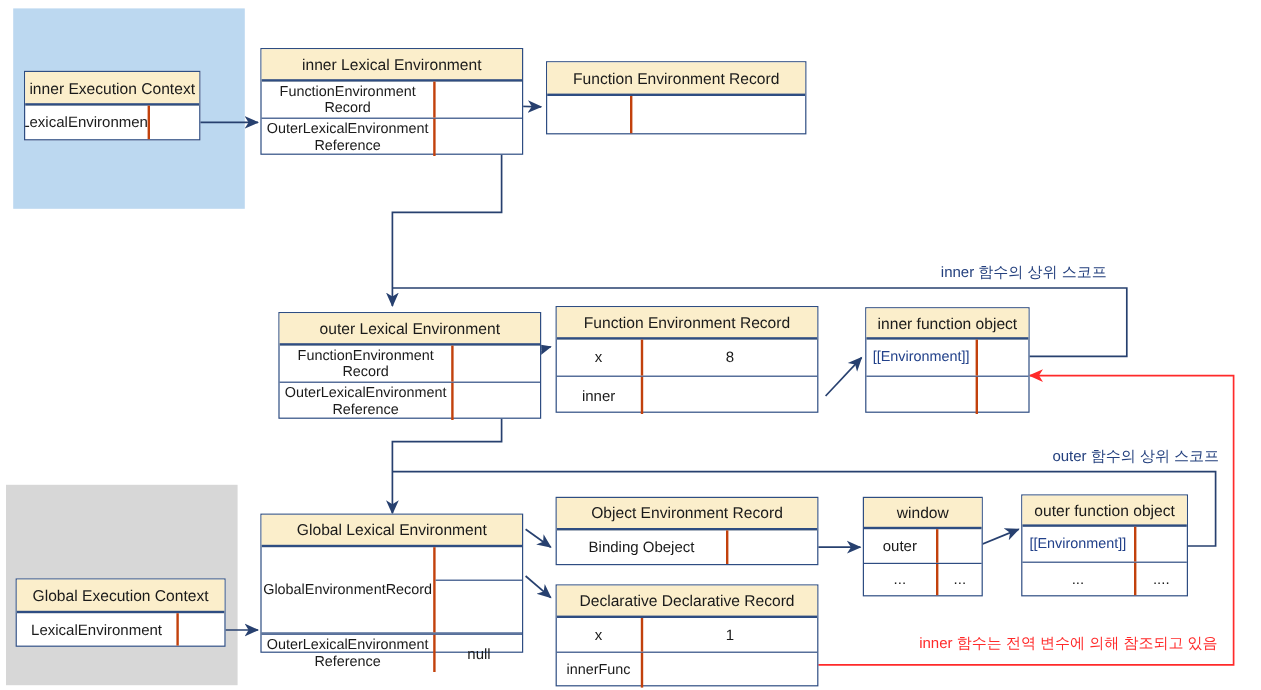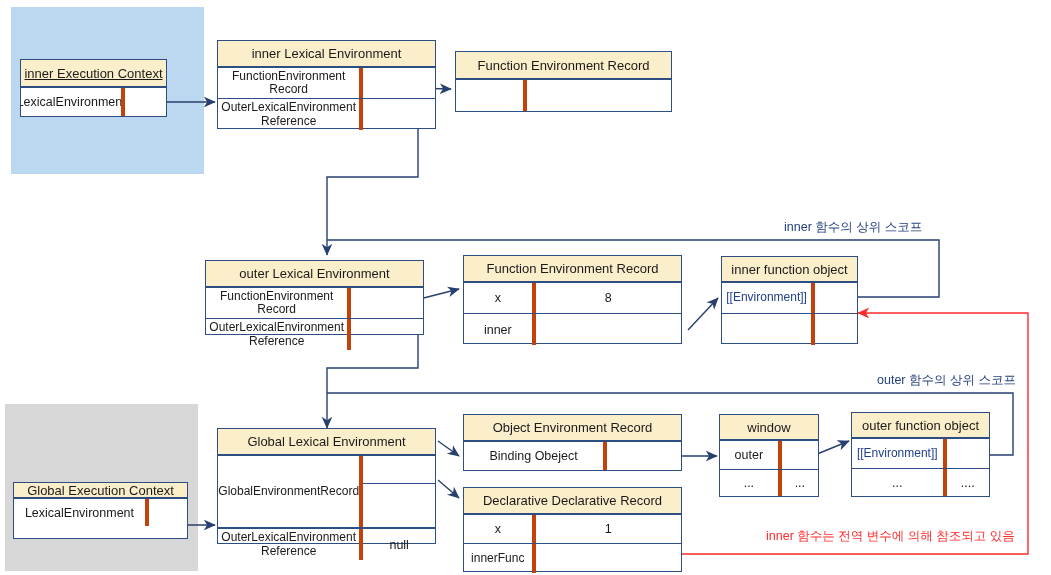--- a/index.html
+++ b/index.html
@@ -44,21 +44,21 @@
   .row:last-child{border-bottom:none;}
   .cell{
     box-sizing:border-box;
     display:flex;align-items:center;justify-content:center;
     text-align:center;
     font-size:12.5px;
     line-height:1.12;
     padding:1px 2px;
     overflow:hidden;
   }
-  .cell.divider{border-right:4px solid #c2410c;}
+  .cell.divider{border-right:2px solid #c2410c;}
   .cell.blue{color:#22418a;}
   .cell.small{font-size:12px;}
   .cell.two-line{white-space:pre-line;}
 
   
   svg.links{position:absolute;left:0;top:0;width:1051px;height:575px;overflow:visible;}
 
   
   .annot{
     position:absolute;
@@ -117,21 +117,21 @@
       <path d="M969,455 L1013,455 L1013,393 L327,393"></path>
     </g>
 
     <g fill="none" stroke="#ff2a2a" stroke-width="1.4">
 
       <path d="M611,554 L1028,554 L1028,313 L858,313" marker-end="url(#arrRed)"></path>
     </g>
   </svg>
 
   <div class="box" style="left:20px;top:59px;width:147px;height:58px;">
-    <div class="hdr" style="height:28px;text-decoration:underline;">inner Execution Context</div>
+    <div class="hdr" style="height:28px;">inner Execution Context</div>
     <div class="row" style="height:28px;">
       <div class="cell divider" style="width:72%;">LexicalEnvironment</div>
       <div class="cell" style="width:28%;"></div>
     </div>
   </div>
 
   <div class="box" style="left:217px;top:40px;width:219px;height:89px;">
     <div class="hdr" style="height:27px;">inner Lexical Environment</div>
     <div class="row" style="height:31px;">
       <div class="cell divider two-line small" style="width:67%;">FunctionEnvironment
@@ -146,21 +146,21 @@
   </div>
 
   <div class="box" style="left:455px;top:51px;width:217px;height:61px;">
     <div class="hdr" style="height:28px;">Function Environment Record</div>
     <div class="row" style="height:31px;">
       <div class="cell divider" style="width:33%;"></div>
       <div class="cell" style="width:67%;"></div>
     </div>
   </div>
 
-  <div class="box" style="left:205px;top:260px;width:219px;height:75px;">
+  <div class="box" style="left:232px;top:260px;width:219px;height:89px;">
     <div class="hdr" style="height:27px;">outer Lexical Environment</div>
     <div class="row" style="height:31px;">
       <div class="cell divider two-line small" style="width:67%;">FunctionEnvironment
 Record</div>
       <div class="cell" style="width:33%;"></div>
     </div>
     <div class="row" style="height:31px;">
       <div class="cell divider two-line small" style="width:67%;">OuterLexicalEnvironment
 Reference</div>
       <div class="cell" style="width:33%;"></div>
@@ -185,21 +185,21 @@
       <div class="cell divider blue small" style="width:69%;">[[Environment]]</div>
       <div class="cell" style="width:31%;"></div>
     </div>
     <div class="row" style="height:31px;">
       <div class="cell divider small" style="width:69%;"></div>
       <div class="cell" style="width:31%;"></div>
     </div>
   </div>
 
   <div class="box" style="left:13px;top:482px;width:175px;height:57px;">
-    <div class="hdr" style="height:16px;">Global Execution Context</div>
+    <div class="hdr" style="height:28px;">Global Execution Context</div>
     <div class="row" style="height:27px;">
       <div class="cell divider" style="width:78%;">LexicalEnvironment</div>
       <div class="cell" style="width:22%;"></div>
     </div>
   </div>
 
   <div class="box" style="left:217px;top:428px;width:219px;height:116px;">
     <div class="hdr" style="height:27px;">Global Lexical Environment</div>
 
     <div class="row" style="height:72px;">

